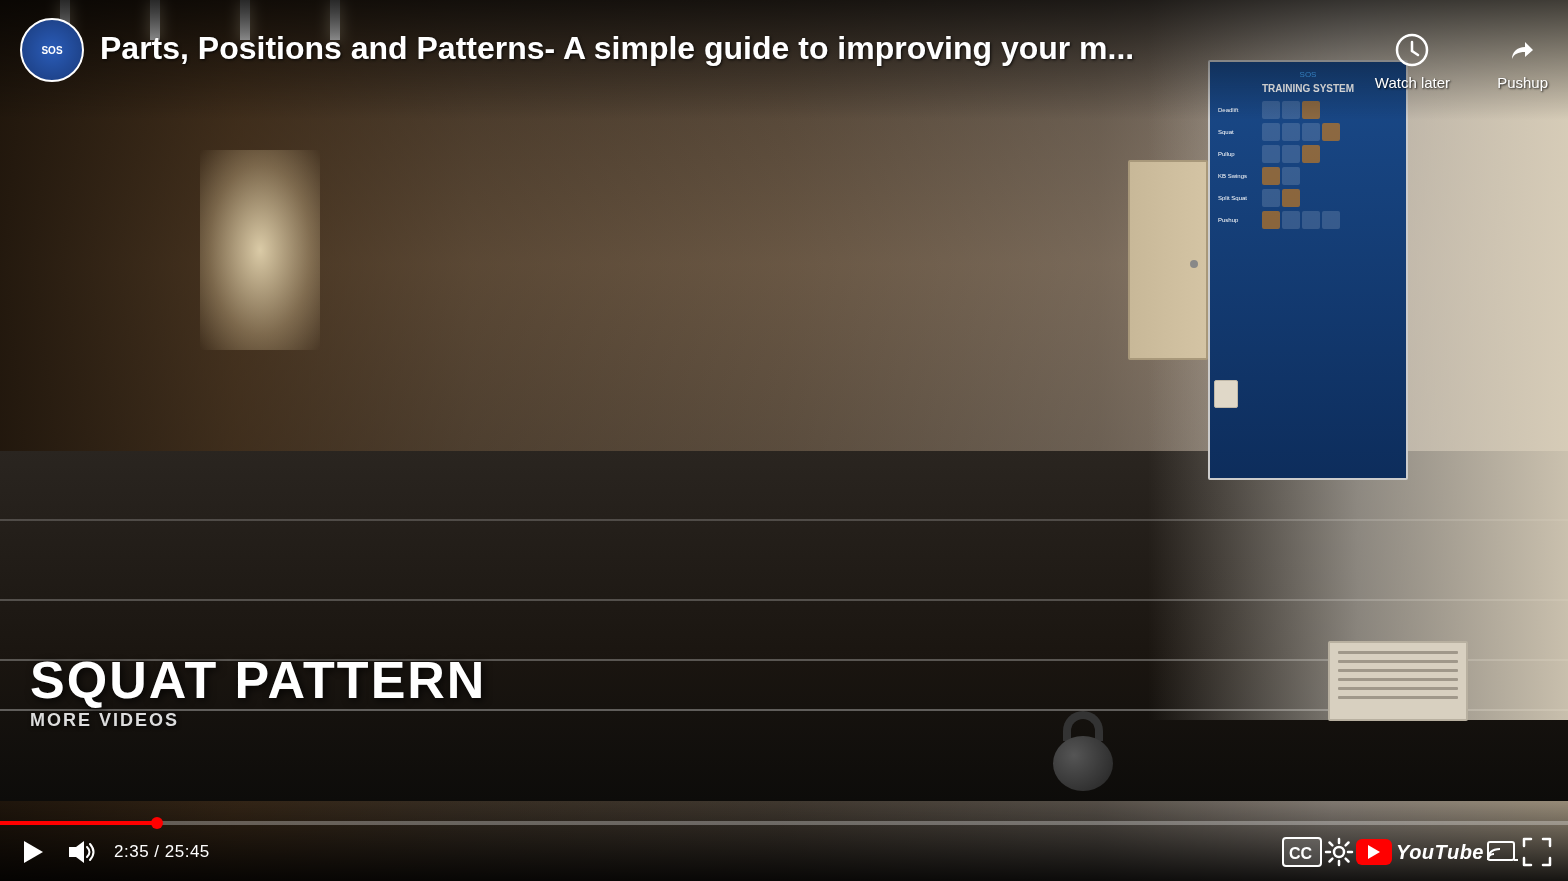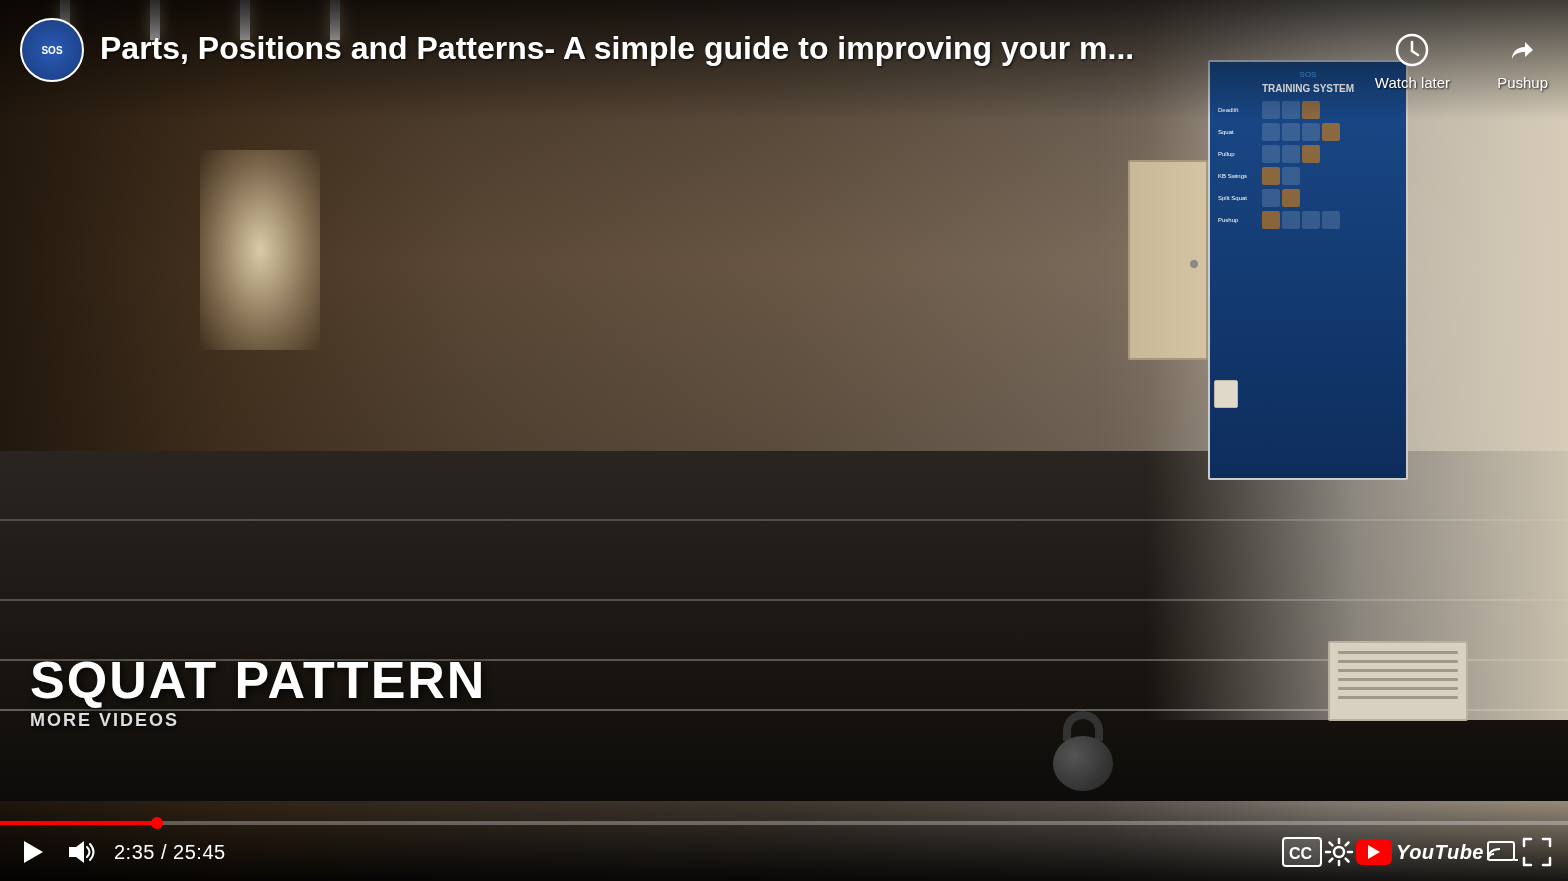--- a/index.html
+++ b/index.html
@@ -301,21 +301,21 @@
     .ctrl-btn {
       display: flex;
       align-items: center;
       justify-content: center;
       cursor: pointer;
       color: #fff;
       flex-shrink: 0;
     }
     .time-display {
       color: #fff;
-      font-size: 20px;
+      font-size: 17px;
       font-weight: 400;
       white-space: nowrap;
       letter-spacing: 0.5px;
     }
     .spacer { flex: 1; }
     .right-controls {
       display: flex;
       align-items: center;
       gap: 2px;
     }

